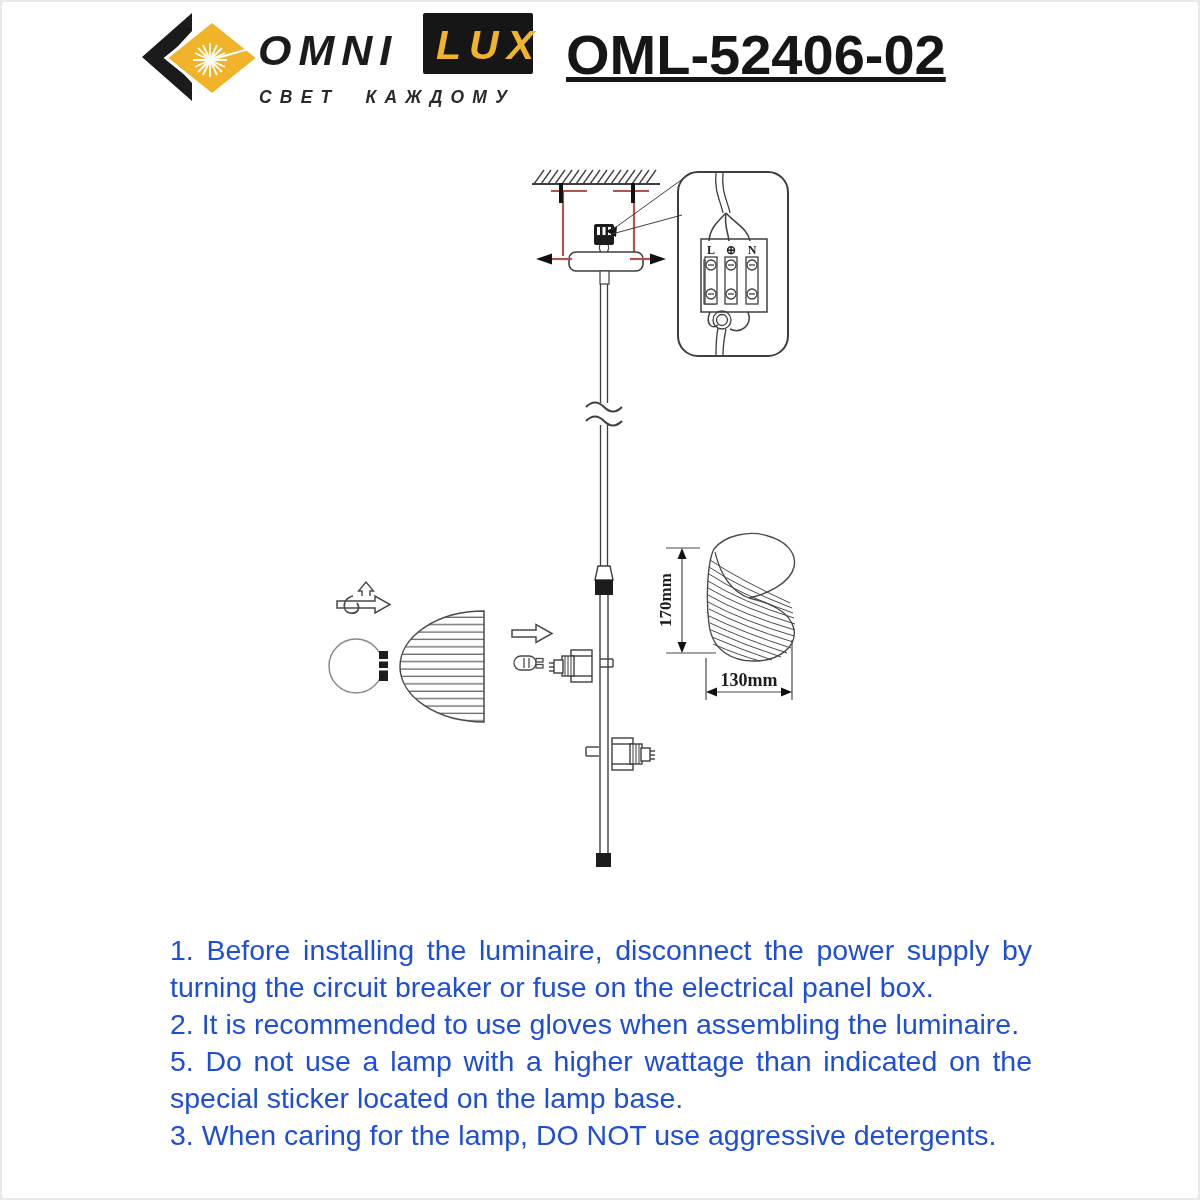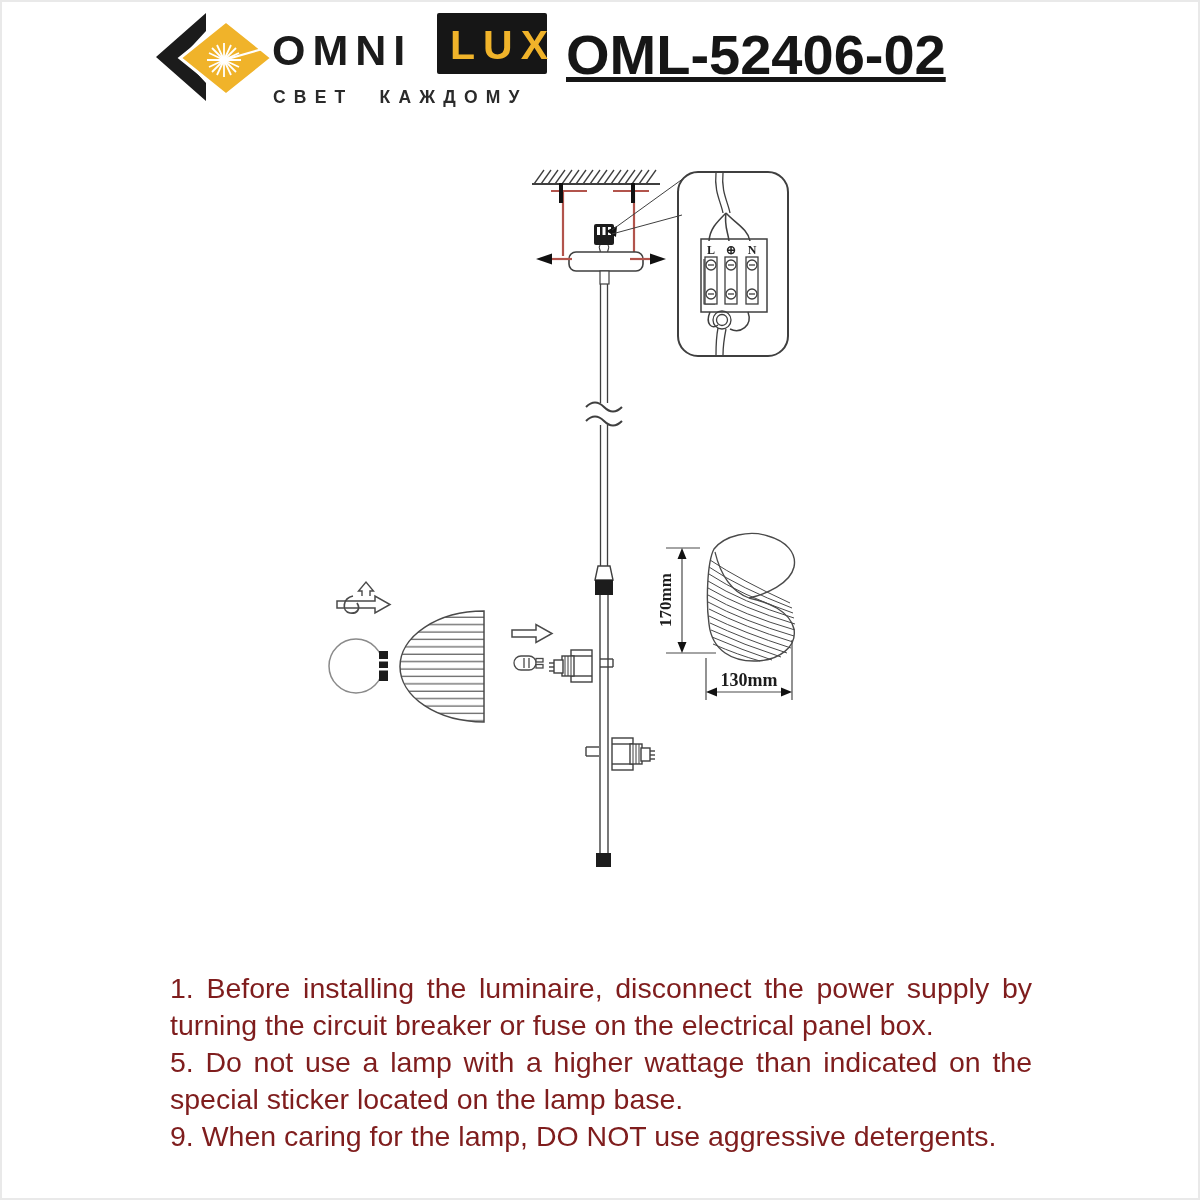--- a/index.html
+++ b/index.html
@@ -1,30 +1,30 @@
 <!DOCTYPE html>
 <html><head>
 <meta charset="utf-8">
 <style>
   html,body{margin:0;padding:0;}
   body{
     width:1200px;height:1200px;position:relative;background:#ffffff;
     font-family:"Liberation Sans", sans-serif;overflow:hidden;
   }
   .page-frame{position:absolute;inset:0;border:2px solid #e9e9e9;pointer-events:none;}
-  .logo-wrap{position:absolute;left:145px;top:2px;width:412px;height:112px;}
+  .logo-wrap{position:absolute;left:131px;top:2px;width:412px;height:112px;font-style:italic;}
   .model-number{
     position:absolute;left:566px;top:22px;width:420px;
     font-size:56px;font-weight:700;color:#161616;letter-spacing:0px;
     font-family:"Liberation Sans", sans-serif;white-space:nowrap;text-decoration:underline;
   }
   .diagram-layer{position:absolute;left:0;top:0;width:1200px;height:1200px;}
   .instructions{
-    position:absolute;left:170px;top:970px;width:862px;
-    font-size:28.5px;line-height:37px;color:#7f1d1d;
+    position:absolute;left:170px;top:932px;width:862px;
+    font-size:28.5px;line-height:37px;color:#1d4ed8;
     text-align:justify;
   }
   .instructions p{margin:0;text-align:justify;}
   .instructions p:after{content:"";display:inline-block;width:0;}
 </style>
 </head>
 <body>
 
 <div class="page-frame"></div>
 
@@ -283,15 +283,16 @@
       <line x1="714" y1="692" x2="784" y2="692"></line>
       <polygon points="706,692 717,687.5 717,696.5" fill="#111" stroke="none"></polygon>
       <polygon points="792,692 781,687.5 781,696.5" fill="#111" stroke="none"></polygon>
       <text x="749" y="686" text-anchor="middle" font-family="Liberation Serif, serif" font-size="18" font-weight="700" fill="#1c1c1c" stroke="none">130mm</text>
     </g>
   </g>
 </svg>
 
 <div class="instructions">
   <p>1. Before installing the luminaire, disconnect the power supply by turning the circuit breaker or fuse on the electrical panel box.</p>
+  <p>2. It is recommended to use gloves when assembling the luminaire.</p>
   <p>5. Do not use a lamp with a higher wattage than indicated on the special sticker located on the lamp base.</p>
-  <p>9. When caring for the lamp, DO NOT use aggressive detergents.</p>
+  <p>3. When caring for the lamp, DO NOT use aggressive detergents.</p>
 </div>
 
 </body></html>

